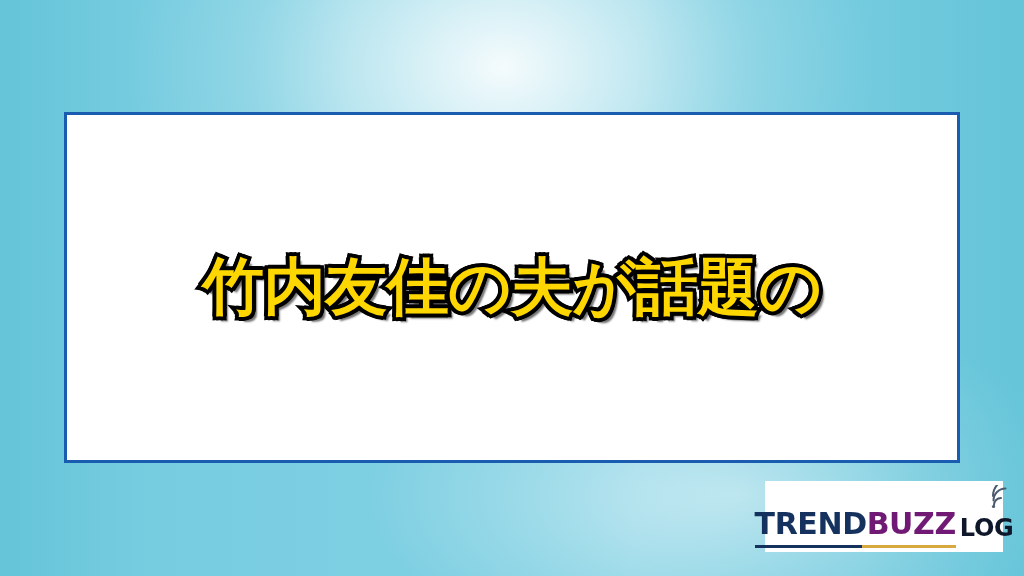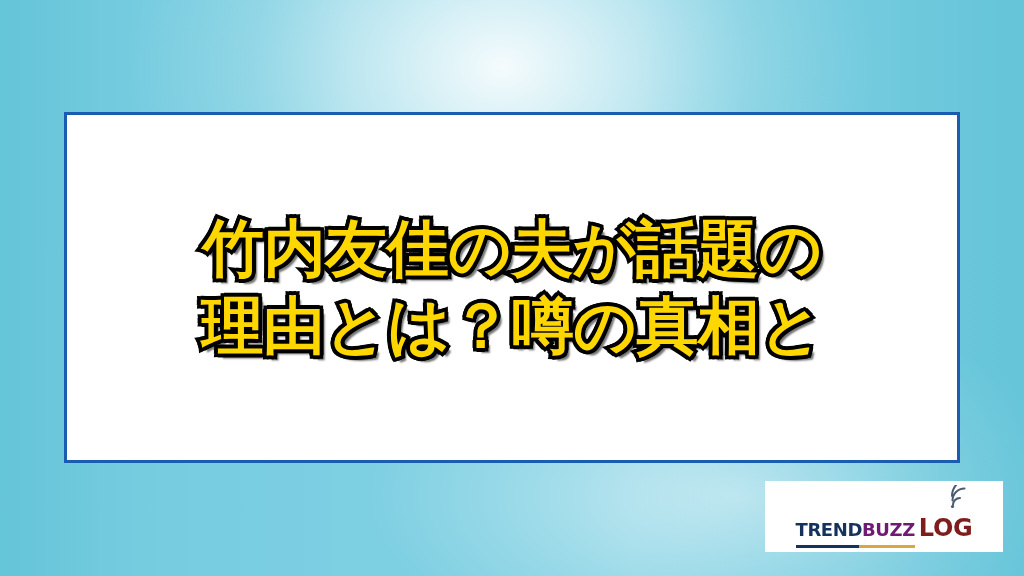--- a/index.html
+++ b/index.html
@@ -129,21 +129,21 @@
   .logo-wordgroup {
     position: relative;
     display: flex;
     align-items: baseline;
   }
 
   .logo-trend,
   .logo-buzz {
     font-family: "DejaVu Sans", "Liberation Sans", sans-serif;
     font-weight: 700;
-    font-size: 18px;
+    font-size: 30px;
     letter-spacing: -0.4px;
     line-height: 1;
   }
   .logo-trend { color: #15325e; }
   .logo-buzz  { color: #701a75; }
 
   
   .logo-underline {
     position: absolute;
     left: 0;
@@ -152,21 +152,21 @@
     height: 3px;
     background: linear-gradient(90deg, #15325e 0%, #15325e 53%, #d8a93f 53%, #d8a93f 100%);
   }
 
   .logo-log {
     font-family: "DejaVu Sans", "Liberation Sans", sans-serif;
     font-weight: 700;
     font-size: 24px;
     letter-spacing: -0.3px;
     line-height: 1;
-    color: #7f1d1d;
+    color: #0f172a;
     margin-left: 4px;
     position: relative;
     top: 1px;
   }
 
   .logo-signal {
     position: absolute;
     right: 2px;
     top: -10px;
     width: 26px;
@@ -179,21 +179,20 @@
 
 <div class="canvas">
 
   <div class="bg-bloom-a"></div>
   <div class="bg-bloom-b"></div>
   <div class="bg-vignette"></div>
 
   <div class="headline-card">
     <h1 class="headline">
       <span class="headline-line">竹内友佳の夫が話題の</span>
-      <span class="headline-line">理由とは？噂の真相と</span>
     </h1>
   </div>
 
   <div class="logo-plate">
     <div class="logo-inner">
       <span class="logo-wordgroup">
         <span class="logo-trend">TREND</span>
         <span class="logo-buzz">BUZZ</span>
         <span class="logo-underline"></span>
       </span>

